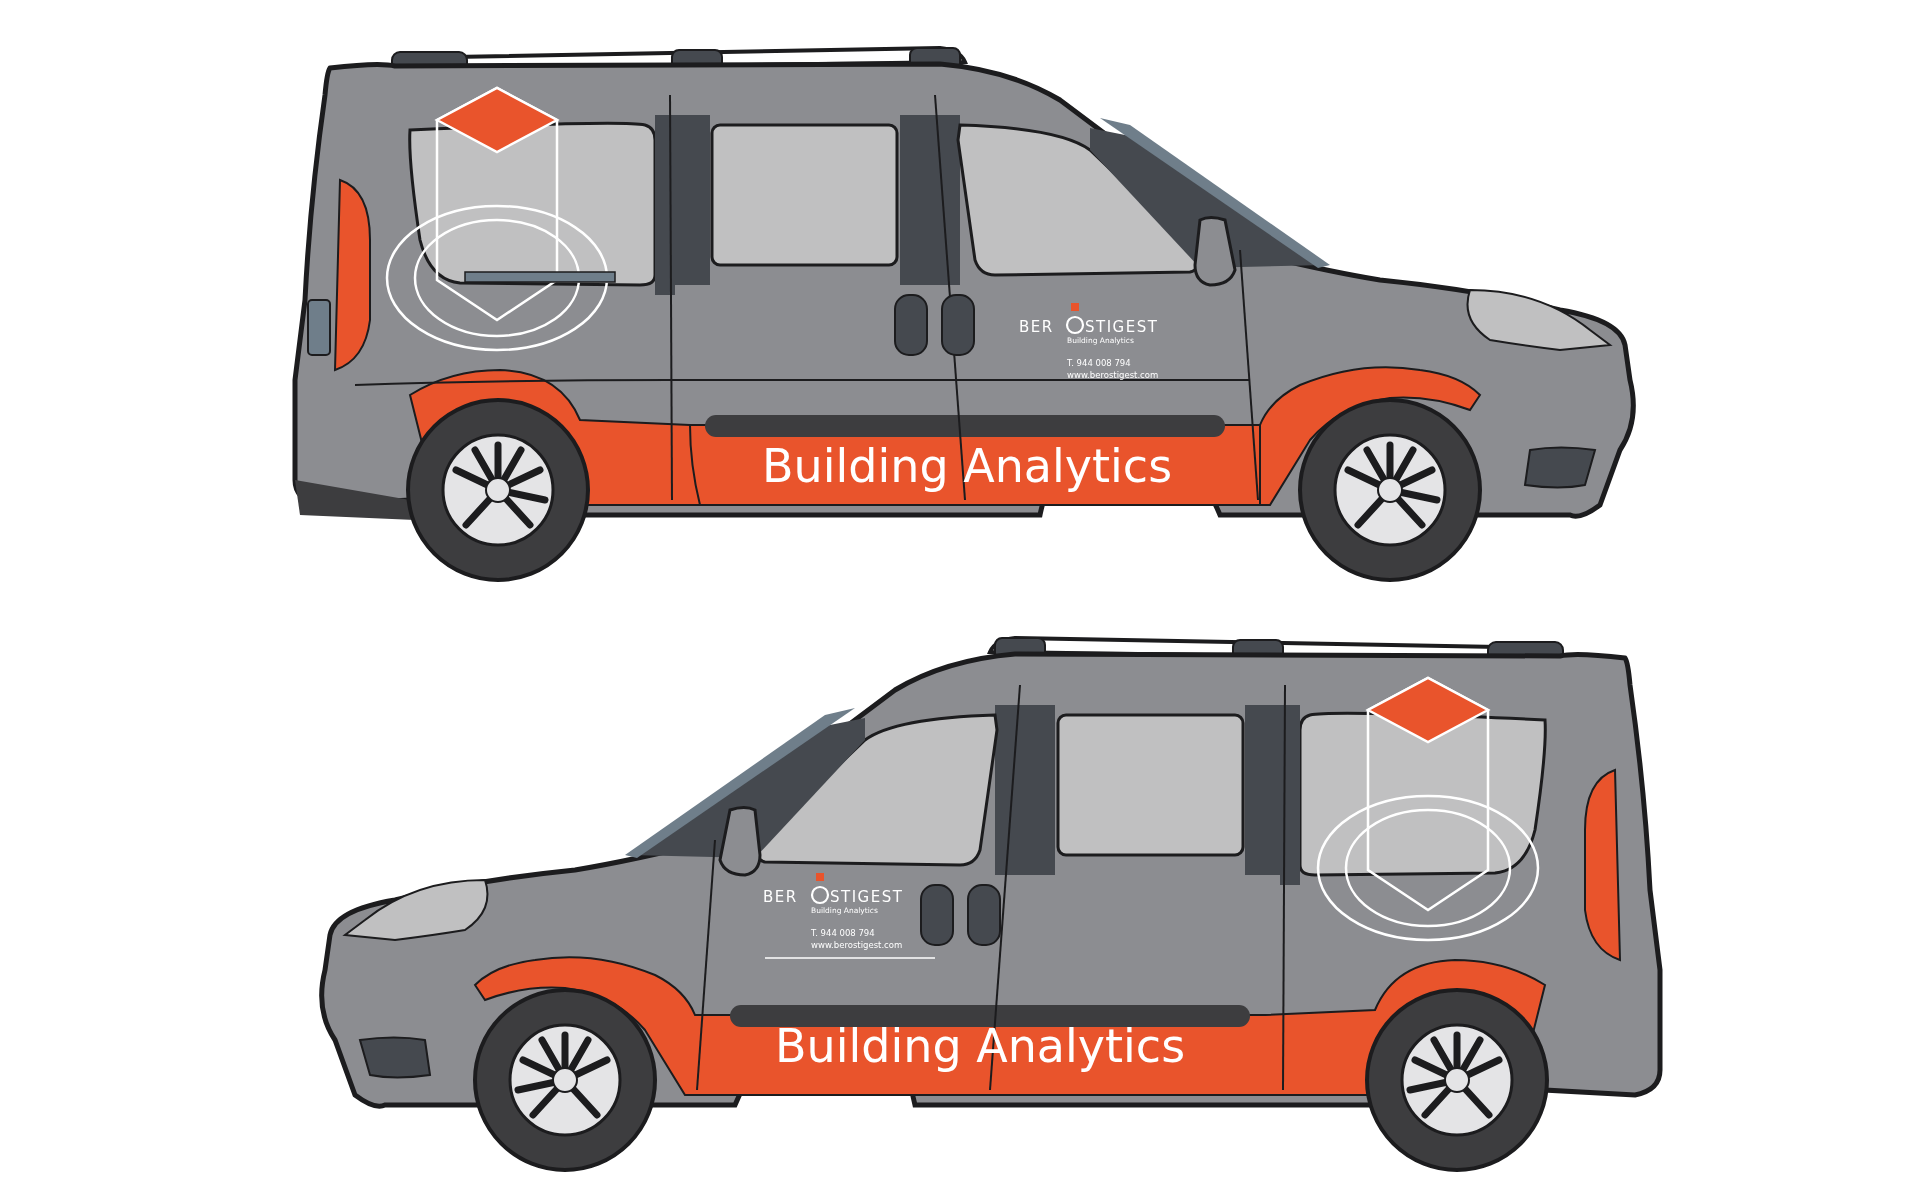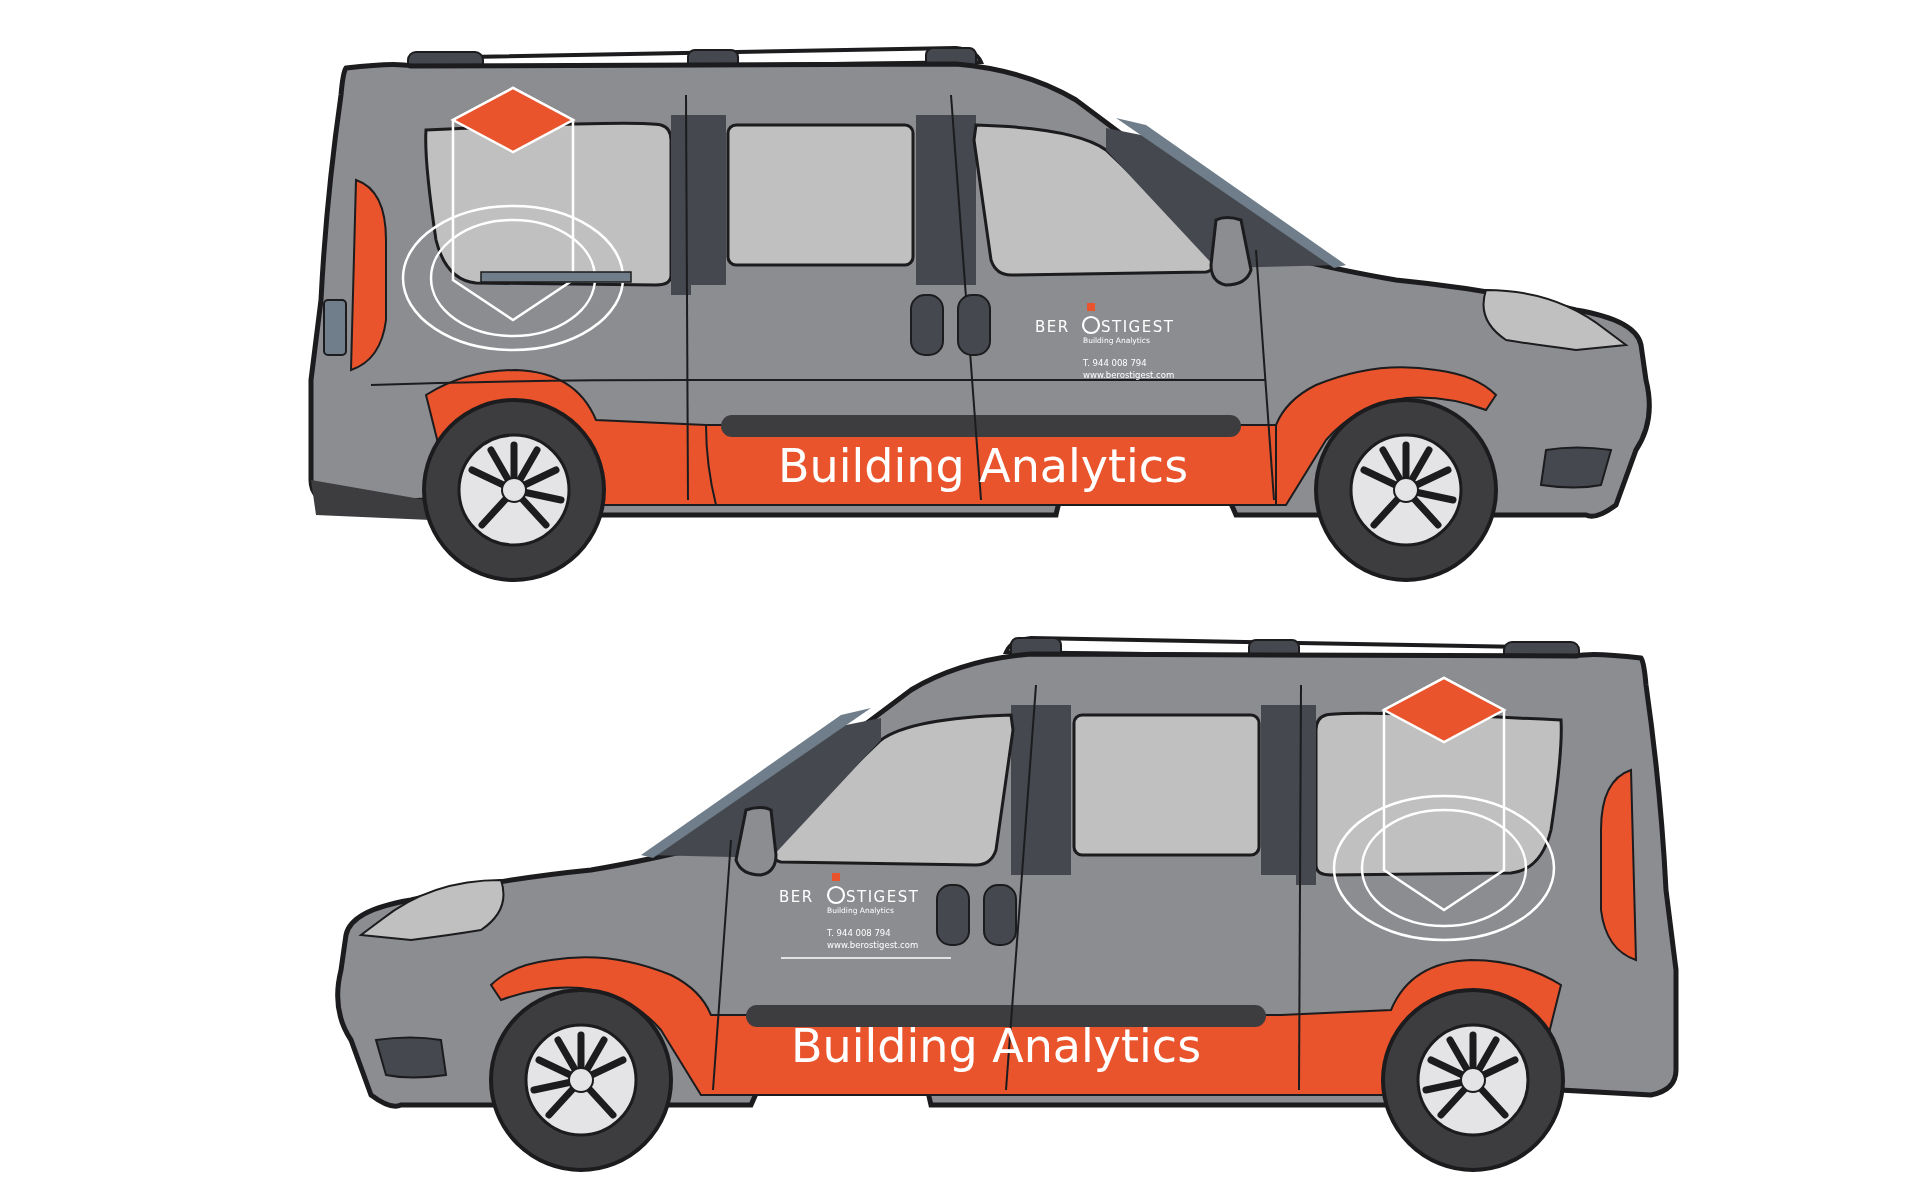--- a/index.html
+++ b/index.html
@@ -1,18 +1,18 @@
 <!DOCTYPE html>
 <html><head>
   <meta charset="utf-8">
   <style>
     html, body { margin: 0; padding: 0; background: #ffffff; }
     body { width: 1920px; height: 1200px; position: relative; overflow: hidden;
            font-family: "Liberation Sans", sans-serif; }
-    .van { position: absolute; left: 16px; width: 1828px; height: 600px; }
+    .van { position: absolute; left: 0; width: 1828px; height: 600px; }
     #van-top { top: 0; }
     #van-bottom { top: 560px; }
     svg { display: block; }
     .txt-white { fill: #ffffff; font-family: "DejaVu Sans", sans-serif; }
   </style>
 </head>
 <body>
 
 <div class="van" id="van-top">
 <svg width="1920" height="600" viewBox="0 0 1920 600">

